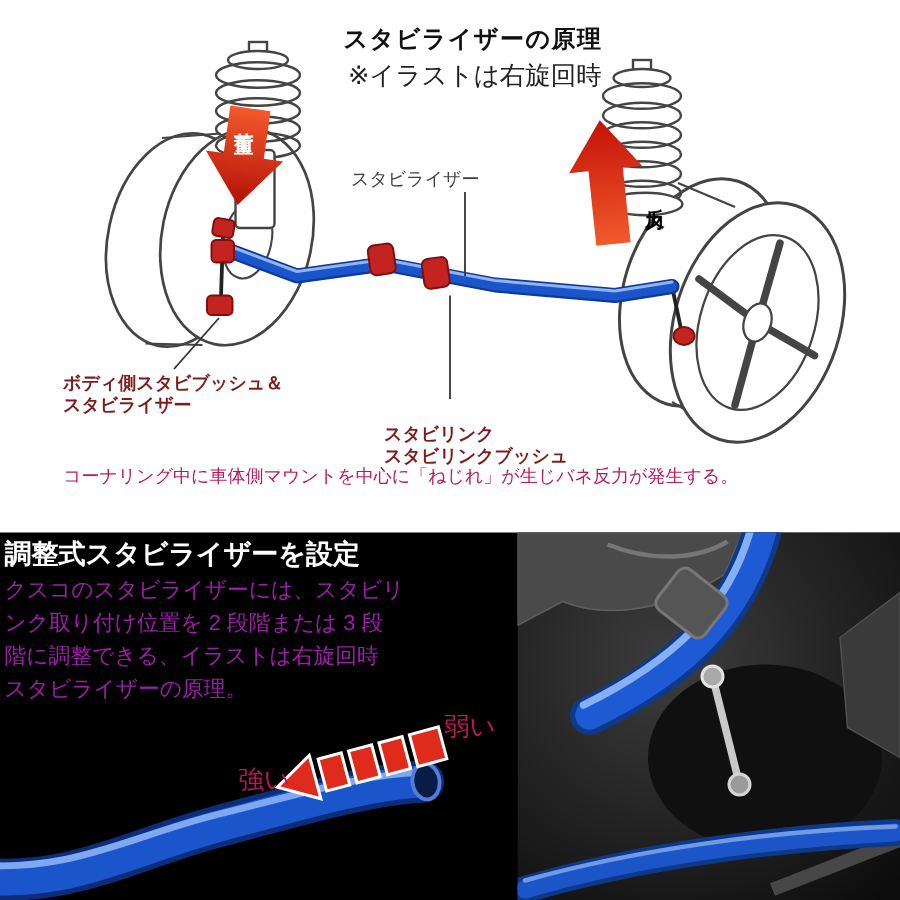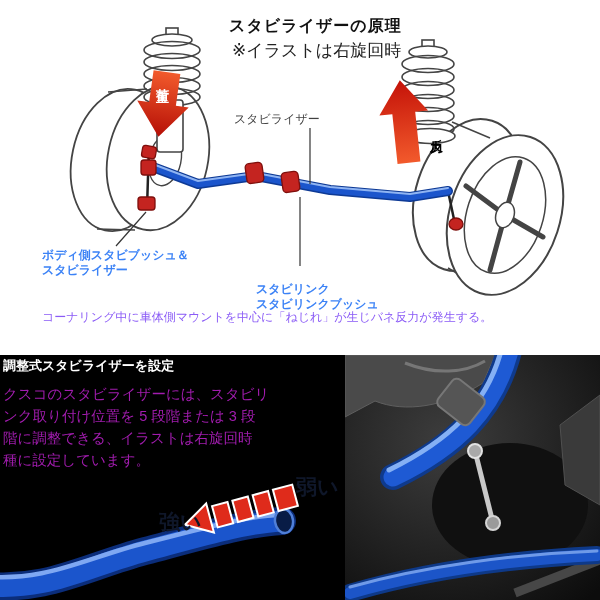--- a/index.html
+++ b/index.html
@@ -4,31 +4,31 @@
 <style>
   html,body { margin:0; padding:0; }
   .screen {
     position:relative; width:600px; height:600px; background:#ffffff;
     overflow:hidden; font-family:"Liberation Sans","DejaVu Sans",sans-serif;
     color:#111;
   }
   .abs { position:absolute; }
   .diagram-title { font-size:16px; font-weight:bold; letter-spacing:1px; white-space:nowrap;text-align:center; }
   .diagram-note  { font-size:17px; color:#222; white-space:nowrap; }
-  .lbl { font-size:12px; font-weight:600; line-height:15px; white-space:nowrap; color:#3b82f6; }
+  .lbl { font-size:12px; font-weight:600; line-height:15px; white-space:nowrap; color:#7f1d1d; }
   .lbl-plain { font-size:12px; white-space:nowrap; color:#404040; }
-  .desc { font-size:12px; line-height:18px; white-space:nowrap; color:#8b5cf6;text-align:right; }
+  .desc { font-size:12px; line-height:18px; white-space:nowrap; color:#be185d;text-align:right; }
   .vlabel { writing-mode:vertical-rl; text-orientation:upright; font-weight:bold; font-size:13px; letter-spacing:2px; white-space:nowrap; }
   .vlabel.white { color:#ffffff; }
   .vlabel.black { color:#000000; }
   .bottom-black { left:0; top:355px; width:600px; height:245px; background:#000; }
-  .bottom-title { left:3px; top:357px; font-size:13px; font-weight:bold; color:#fff; white-space:nowrap; }
+  .bottom-title { left:3px; top:357px; font-size:18px; font-weight:bold; color:#fff; white-space:nowrap; }
   .bottom-body  { left:3px; top:383px; width:342px; color:#a21caf; font-size:14.5px; line-height:22px; }
   .bottom-body div { white-space:nowrap; }
-  .strength-label { font-size:21px; font-weight:bold; color:#0f172a; white-space:nowrap; }
+  .strength-label { font-size:17px; font-weight:normal; color:#be185d; white-space:nowrap; }
 </style>
 </head>
 <body>
 
 <div class="screen">
 
   <svg class="abs" style="left:0;top:0" width="600" height="355" viewBox="0 0 600 355">
     <defs>
       <linearGradient id="gradRed" x1="0" y1="0" x2="0" y2="1">
         <stop offset="0" stop-color="#f25a2c"></stop>
@@ -138,23 +138,23 @@
   <div class="abs desc" style="left:42px;top:308px">
     <div>コーナリング中に車体側マウントを中心に「ねじれ」が生じバネ反力が発生する。</div>
   </div>
 
   <div class="abs bottom-black"></div>
 
   <div class="abs bottom-title">調整式スタビライザーを設定</div>
 
   <div class="abs bottom-body">
     <div>クスコのスタビライザーには、スタビリ</div>
-    <div>ンク取り付け位置を 5 段階または 3 段</div>
+    <div>ンク取り付け位置を 2 段階または 3 段</div>
     <div>階に調整できる、イラストは右旋回時</div>
-    <div>種に設定しています。</div>
+    <div>スタビライザーの原理。</div>
   </div>
 
   <svg class="abs" style="left:0;top:455px" width="345" height="145" viewBox="0 0 345 145">
     <g fill="none" stroke-linecap="round">
       <path d="M-20,130 C45,138 85,112 145,96 C205,80 245,68 282,66" stroke="#0b2d7a" stroke-width="28"></path>
       <path d="M-20,130 C45,138 85,112 145,96 C205,80 245,68 282,66" stroke="#1b55cc" stroke-width="21"></path>
       <path d="M-20,121 C45,128 85,103 145,88 C205,73 245,61 280,60" stroke="#7fa8f2" stroke-width="4.5"></path>
     </g>
     <ellipse cx="284" cy="66" rx="9" ry="12" transform="rotate(-8 284 66)" fill="#081c46" stroke="#4f7fd8" stroke-width="2.5"></ellipse>
     <g transform="rotate(-15 240 55)" fill="#df2b1b" stroke="#ffffff" stroke-width="2">

